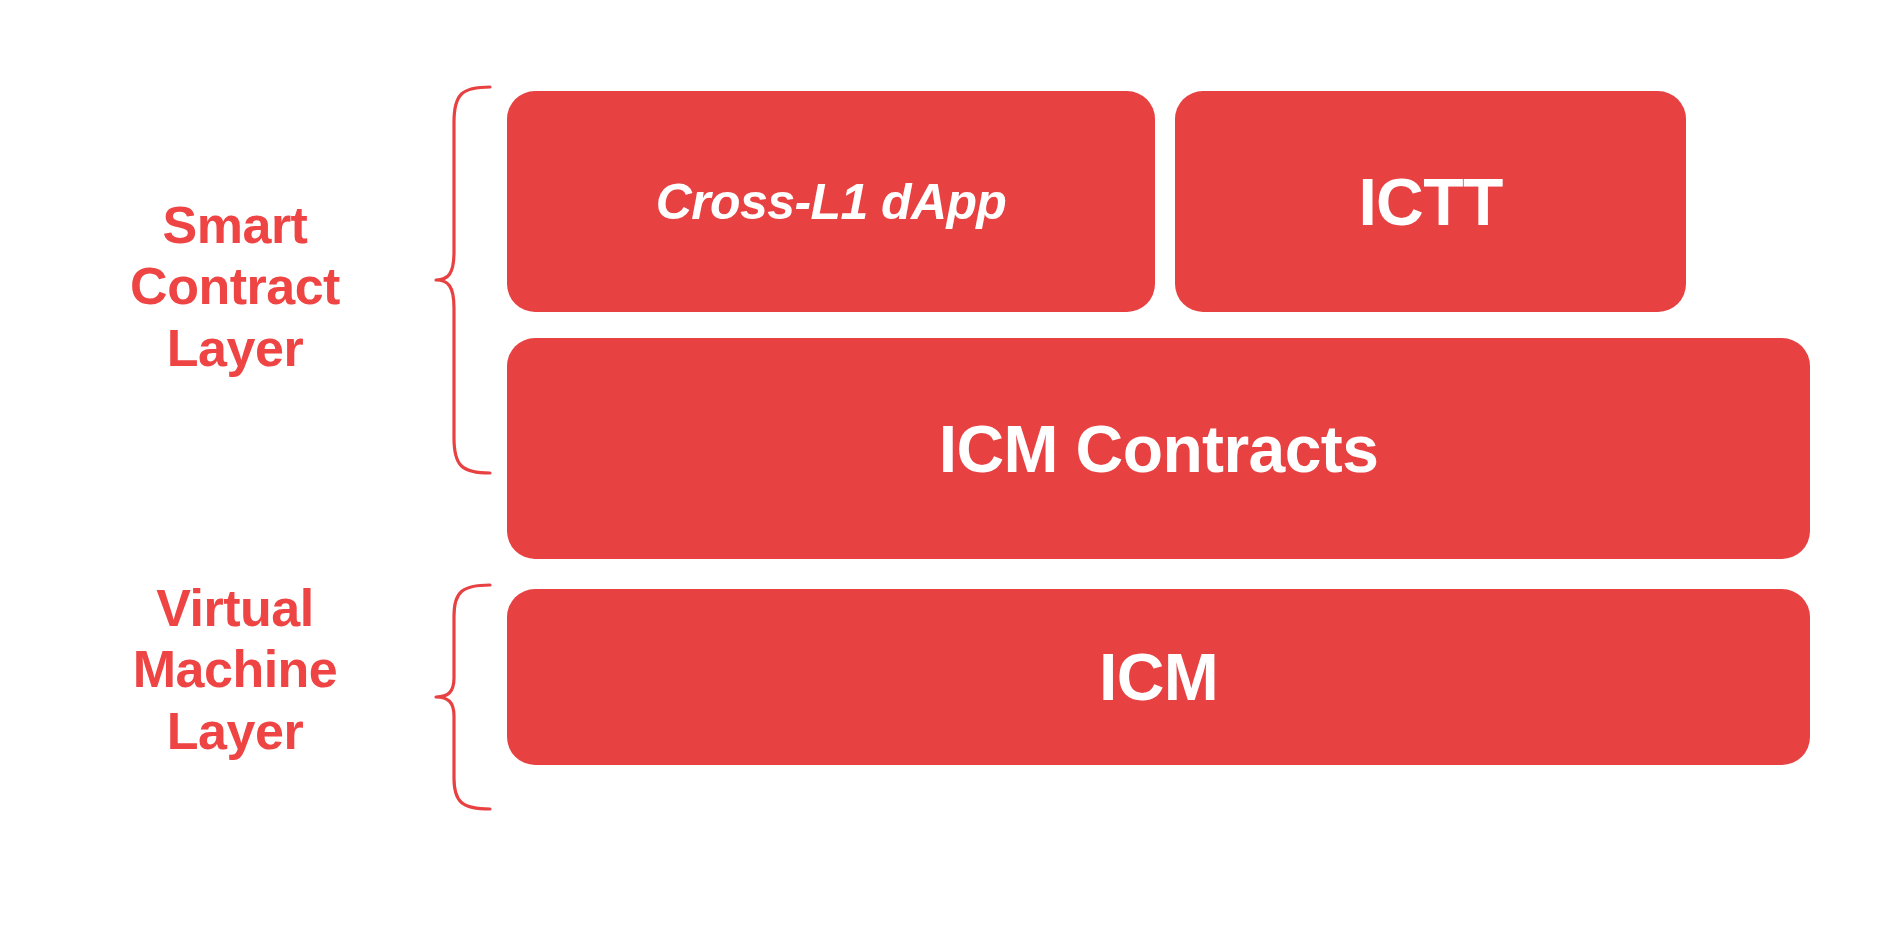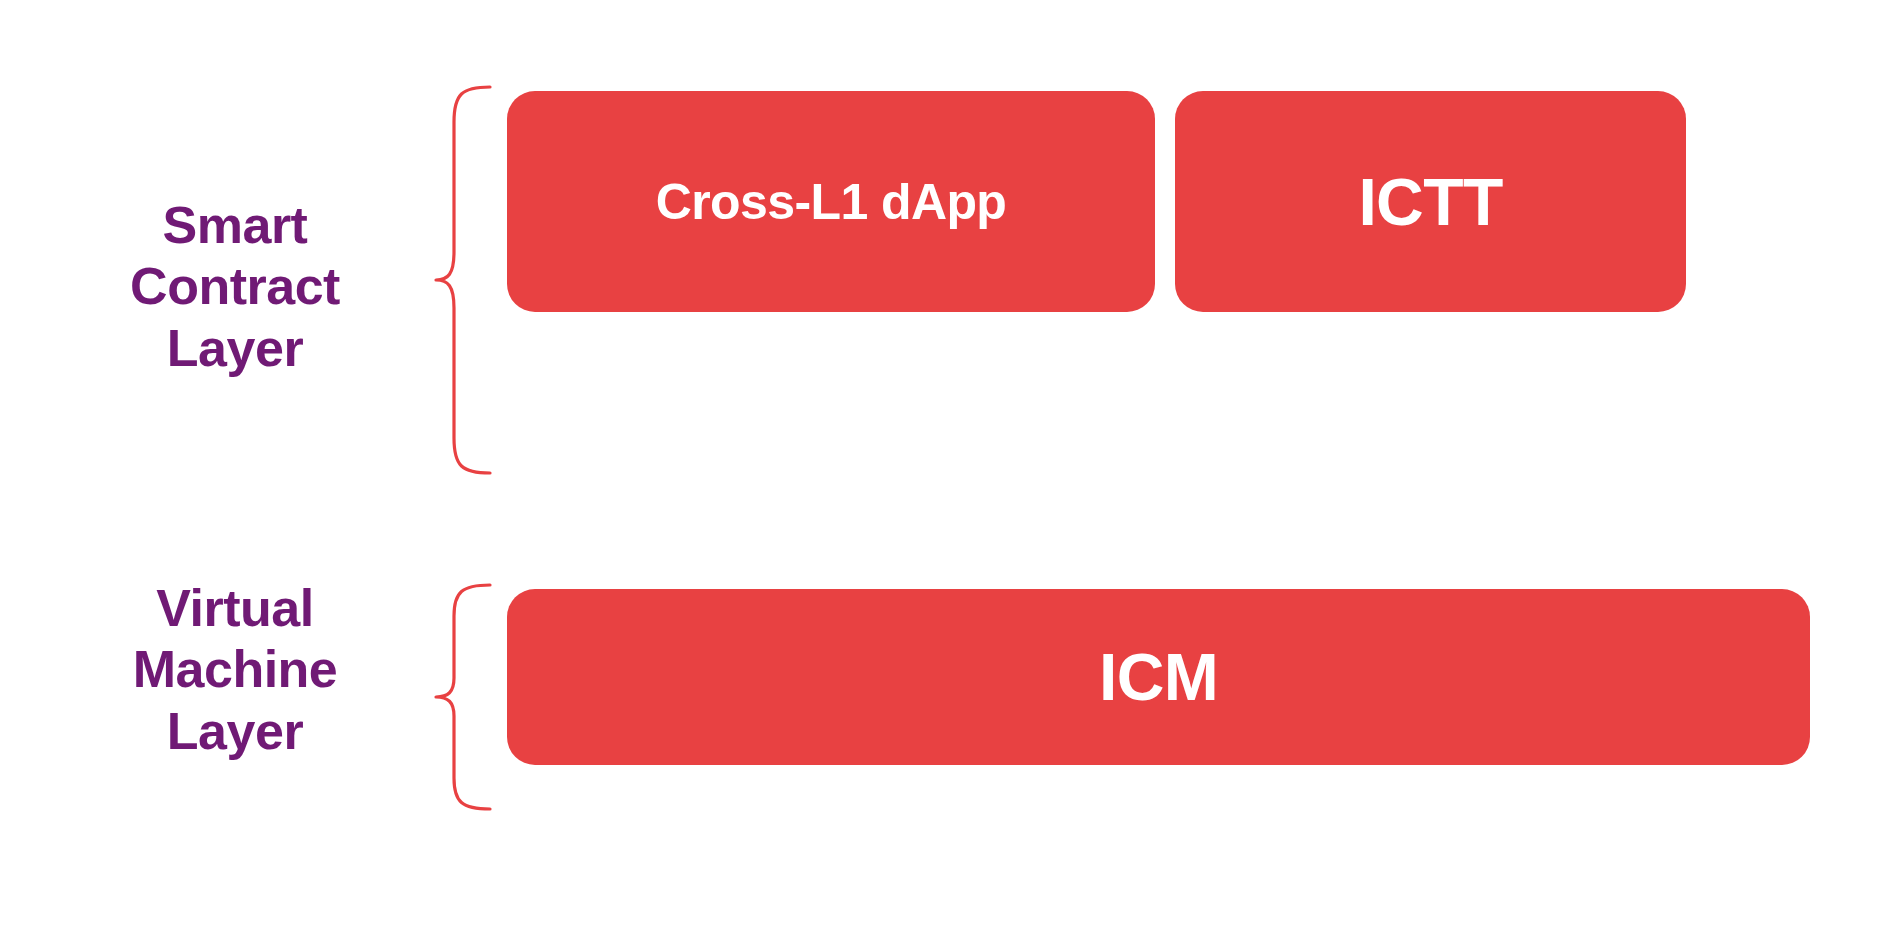--- a/index.html
+++ b/index.html
@@ -19,21 +19,21 @@
     height: 946px;
     background: #ffffff;
     overflow: hidden;
   }
 
   
   .layer-label {
     position: absolute;
     text-align: center;
     font-weight: 700;
-    color: #701a75;
+    color: #ef4444;
     letter-spacing: -0.5px;
     line-height: 1.18;
     white-space: pre-line;
     font-size: 52px;
   }
   #label-smart-contract-layer {
     left: 60px;
     top: 195px;
     width: 350px;
   }
@@ -90,21 +90,21 @@
     line-height: 1;
     user-select: none;
   }
 
   #box-cross-l1-dapp {
     left: 507px;
     top: 91px;
     width: 648px;
     height: 221px;
   }
-  #box-cross-l1-dapp .node-label { font-size: 50px; }
+  #box-cross-l1-dapp .node-label { font-size: 50px; font-style: italic; }
 
   #box-ictt {
     left: 1175px;
     top: 91px;
     width: 511px;
     height: 221px;
   }
   #box-ictt .node-label { font-size: 66px; }
 
   #box-icm-contracts {
@@ -161,18 +161,21 @@
   </div>
 
   <div class="node-box" id="box-cross-l1-dapp">
     <span class="node-label">Cross-L1 dApp</span>
   </div>
 
   <div class="node-box" id="box-ictt">
     <span class="node-label">ICTT</span>
   </div>
 
+  <div class="node-box" id="box-icm-contracts">
+    <span class="node-label">ICM Contracts</span>
+  </div>
 
   <div class="node-box" id="box-icm">
     <span class="node-label">ICM</span>
   </div>
 
 </div>
 
 </body></html>

